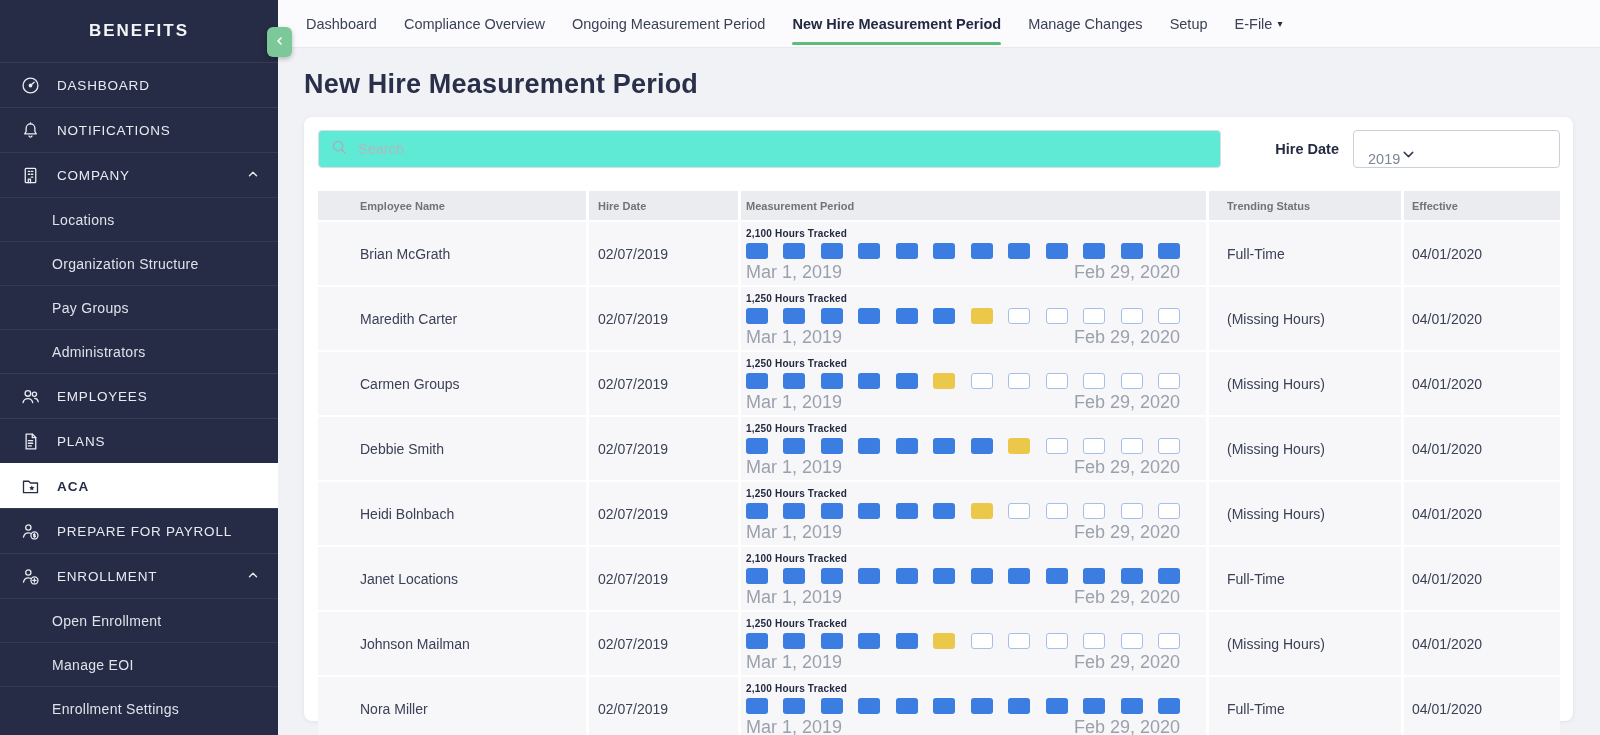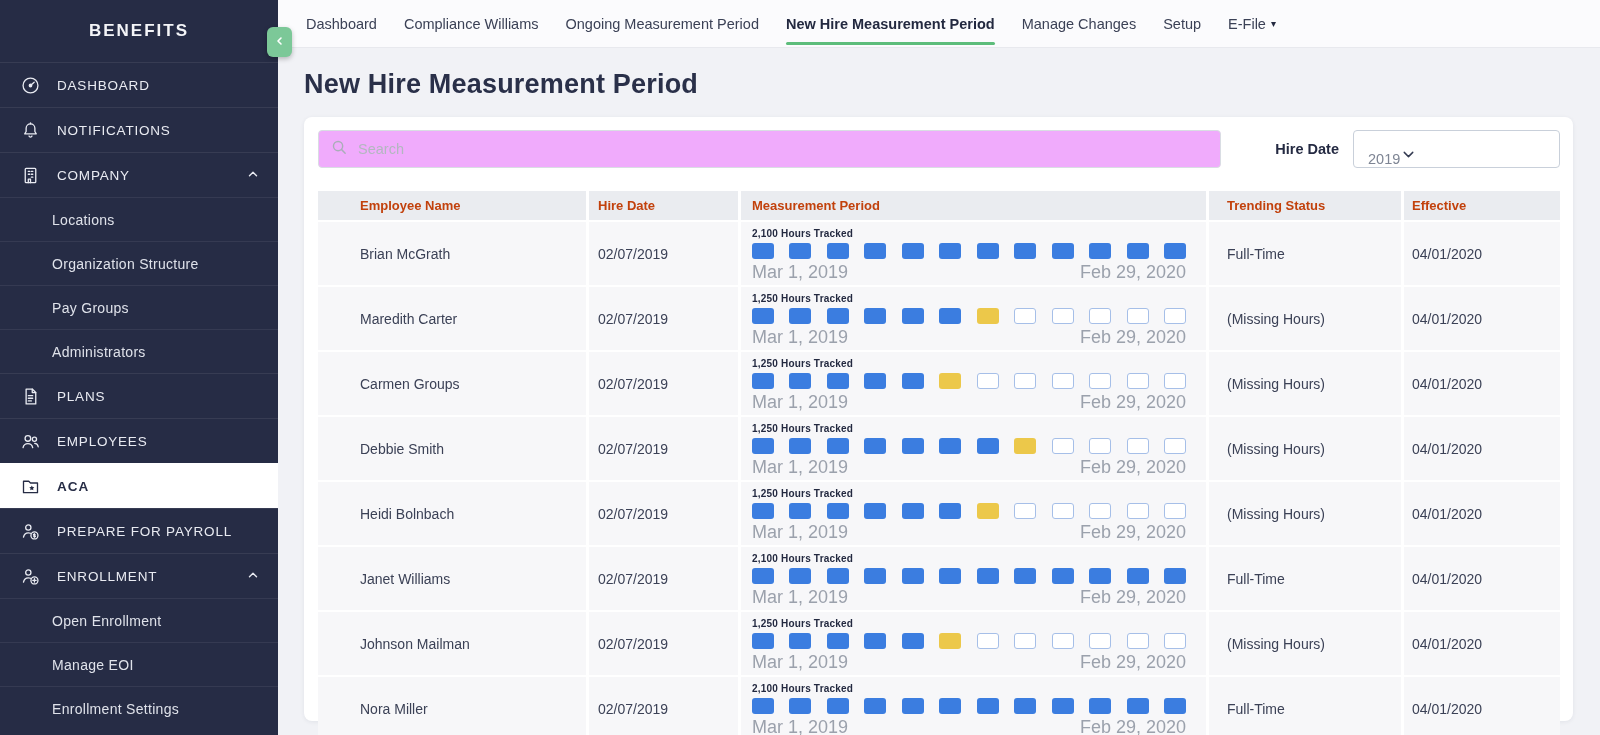--- a/index.html
+++ b/index.html
@@ -43,45 +43,45 @@
   .tab .caret { margin-left:5px; font-size:10px; color:#232940; }
 
   .content { flex:1; background:#f1f2f6; padding:0 27px 0 26px; overflow:hidden; }
   .page-title { margin-top:21px; font-size:27px; font-weight:700; color:#2a3049;
     letter-spacing:.2px; }
   .card { margin-top:17px; background:#fff; border-radius:8px;
     box-shadow:0 1px 4px rgba(40,50,80,.08); padding:13px 13px 0 14px; height:604px; }
 
   .filter-row { display:flex; align-items:center; }
   .search-box { display:flex; align-items:center; width:903px; height:38px;
-    border:1px solid #d9dde3; border-radius:4px; background:#f0abfc; padding:0 12px; gap:10px; }
+    border:1px solid #d9dde3; border-radius:4px; background:#5eead4; padding:0 12px; gap:10px; }
   .search-box svg { width:17px; height:17px; stroke:#a9aeb8; fill:none; stroke-width:2;
     stroke-linecap:round; }
   .search-box input { border:none; outline:none; flex:1; font-size:14.5px;
     font-family:"Liberation Sans", sans-serif; color:#3b4156; background:transparent; }
   .search-box input::placeholder { color:#b3b7c0; }
   .hire-label { margin-left:auto; margin-right:14px; font-size:14.5px; font-weight:700;
     color:#242a42; white-space:nowrap; }
   .year-select { width:207px; height:38px; border:1px solid #c9d0da; border-radius:4px;
     background:#fff; display:flex; align-items:flex-end; padding:0 14px; cursor:pointer; }
   .year-select .val { font-size:14.5px; color:#7e8594; }
   .year-select svg { margin-left:auto; width:17px; height:17px; stroke:#343b52; fill:none;
     stroke-width:2; stroke-linecap:round; stroke-linejoin:round; }
 
   
   .table { margin-top:23px; }
   .tr { display:grid; grid-template-columns:268px 149px 465px 192px 1fr;
     column-gap:3px; background:#fff; margin-bottom:2px; }
   .th { background:#eaecf0; height:29px; display:flex; align-items:center;
-    font-size:13px; font-weight:700; color:#c2410c; }
+    font-size:11px; font-weight:700; color:#737373; }
   .td { background:#f7f7f9; height:63px; display:flex; align-items:center;
     font-size:14px; color:#3b4156; }
   .c-name { padding-left:42px; }
   .c-date { padding-left:9px; }
-  .c-meas { padding-left:11px; }
+  .c-meas { padding-left:5px; }
   .c-status { padding-left:18px; }
   .c-eff { padding-left:8px; }
   .meas-wrap { display:flex; flex-direction:column; width:434px; padding-top:3px; }
   .meas-hours { font-size:10px; font-weight:700; color:#232940; letter-spacing:.2px; }
   .meas-blocks { display:flex; justify-content:space-between; margin:4px 0 3px; }
   .blk { width:22px; height:16px; border-radius:3px; }
   .blk.full { background:#3b7de0; }
   .blk.partial { background:#ecc84a; }
   .blk.empty { background:#fff; border:1px solid #a6bfe8; }
   .meas-dates { display:flex; justify-content:space-between; font-size:18px; color:#9ba1ac; }
@@ -132,37 +132,37 @@
             <path d="M6 15 L12 9 L18 15"></path>
           </svg></span>
       </div>
       <div class="nav-sub">Locations</div>
       <div class="nav-sub">Organization Structure</div>
       <div class="nav-sub">Pay Groups</div>
       <div class="nav-sub">Administrators</div>
       <div class="nav-item">
         <span class="ico">
           <svg viewBox="0 0 24 24">
-            <path d="M7 3.5h7l4 4v13H7z"></path>
-            <path d="M14 3.5v4h4"></path>
-            <path d="M9.5 11h5M9.5 14h5M9.5 17h3.5"></path>
-          </svg>
-        </span>
-        <span>PLANS</span>
-      </div>
-      <div class="nav-item">
-        <span class="ico">
-          <svg viewBox="0 0 24 24">
             <circle cx="9" cy="8.5" r="3.2"></circle>
             <path d="M3.5 19c.6-3 2.7-4.6 5.5-4.6s4.9 1.6 5.5 4.6"></path>
             <circle cx="16.5" cy="9.5" r="2.4"></circle>
             <path d="M16.8 14.2c2.3.2 3.6 1.6 4 3.8"></path>
           </svg>
         </span>
         <span>EMPLOYEES</span>
+      </div>
+      <div class="nav-item">
+        <span class="ico">
+          <svg viewBox="0 0 24 24">
+            <path d="M7 3.5h7l4 4v13H7z"></path>
+            <path d="M14 3.5v4h4"></path>
+            <path d="M9.5 11h5M9.5 14h5M9.5 17h3.5"></path>
+          </svg>
+        </span>
+        <span>PLANS</span>
       </div>
       <div class="nav-item active">
         <span class="ico">
           <svg viewBox="0 0 24 24">
             <path d="M4 6h6l2 2h8v11H4z"></path>
             <path d="M13.5 10.8l.9 1.8 2 .3-1.45 1.4.35 2-1.8-.95-1.8.95.35-2-1.45-1.4 2-.3z" fill="currentColor" stroke="none"></path>
           </svg>
         </span>
         <span>ACA</span>
       </div>
@@ -197,21 +197,21 @@
     </nav>
 </aside>
 
 <div class="main">
   <header class="topbar">
     <nav class="topnav" id="topnav">
         <div class="tab">
           <span>Dashboard</span>
         </div>
         <div class="tab">
-          <span>Compliance Williams</span>
+          <span>Compliance Overview</span>
         </div>
         <div class="tab">
           <span>Ongoing Measurement Period</span>
         </div>
         <div class="tab active">
           <span>New Hire Measurement Period</span>
         </div>
         <div class="tab">
           <span>Manage Changes</span>
         </div>
@@ -398,21 +398,21 @@
                   <div class="meas-dates">
                     <span>Mar 1, 2019</span>
                     <span>Feb 29, 2020</span>
                   </div>
                 </div>
               </div>
               <div class="td c-status">(Missing Hours)</div>
               <div class="td c-eff">04/01/2020</div>
             </div>
             <div class="tr">
-              <div class="td c-name">Janet Williams</div>
+              <div class="td c-name">Janet Locations</div>
               <div class="td c-date">02/07/2019</div>
               <div class="td c-meas">
                 <div class="meas-wrap">
                   <div class="meas-hours">2,100 Hours Tracked</div>
                   <div class="meas-blocks">
                     <span class="blk full"></span>
                     <span class="blk full"></span>
                     <span class="blk full"></span>
                     <span class="blk full"></span>
                     <span class="blk full"></span>

